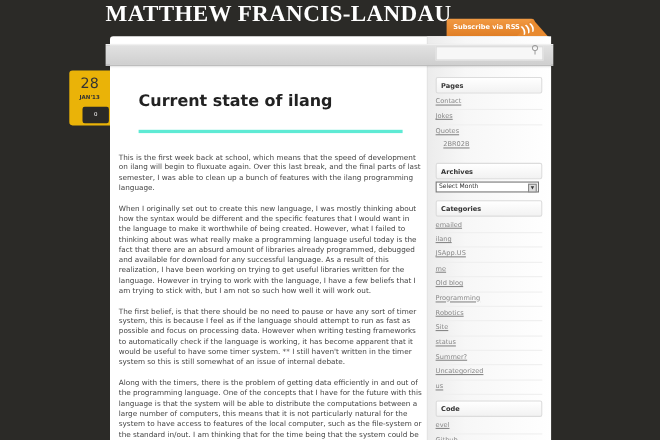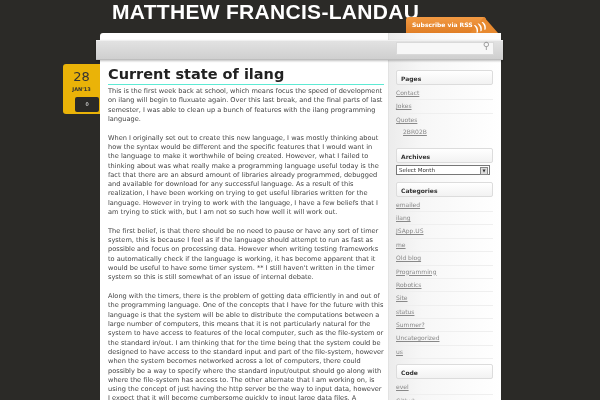--- a/index.html
+++ b/index.html
@@ -3,22 +3,22 @@
 <meta charset="utf-8">
 <style>
   html, body { margin:0; padding:0; }
   body {
     width:600px; height:400px; overflow:hidden;
     background:#2b2a27;
     font-family:"DejaVu Sans","Liberation Sans",sans-serif;
     position:relative;
   }
   .site-title {
-    position:absolute; left:112px; top:0px;
-    color:#ffffff; font-family:Liberation Sans, sans-serif;
+    position:absolute; left:96px; top:0px;
+    color:#ffffff; font-family:Liberation Serif, serif;
     font-weight:bold; font-size:21px; letter-spacing:0.3px;
     line-height:24px; margin:0; white-space:nowrap;
   }
   .rss {
     position:absolute; left:406px; top:17px; width:80px; height:16px;
     background:linear-gradient(#f29a43,#e07e25);
     border-radius:3px 3px 0 0;
     color:#fff; font-size:6px; font-weight:bold;
     line-height:16px; padding-left:6px; box-sizing:border-box;
   }
@@ -61,22 +61,22 @@
   .date-mon { position:absolute; left:0; top:22px; width:37px; text-align:center; font-size:5px; color:#333; font-weight:bold; }
   .comment-count {
     position:absolute; left:75px; top:97px; width:24px; height:15px;
     background:#2b2a27; color:#fff; border-radius:2px;
     font-size:5px; text-align:center; line-height:15px;
   }
   .post {
     position:absolute; left:108px; top:64px; width:276px;
   }
   .post-title {
-    font-size:14.5px; font-weight:bold; color:#222; margin:0; line-height:20px;
-    border-bottom:1px solid #5eead4; padding-bottom:0px;
+    font-size:14.5px; font-weight:bold; color:#222; margin:18px; line-height:20px;
+    border-bottom:3px solid #5eead4; padding-bottom:16px;
   }
   .post-body p {
     font-size:6.6px; line-height:9.3px; color:#444; margin:2px 0 9.5px 0;
   }
   .sidebar {
     position:absolute; left:396px; top:70px; width:97px;
   }
   .widget-title {
     height:15px; background:linear-gradient(#fff,#f2f2f2);
     border:1px solid #dcdcdc; border-radius:2px;
@@ -118,21 +118,21 @@
 
 <div class="date-box">
   <div class="date-day">28</div>
   <div class="date-mon">JAN'13</div>
 </div>
 <div class="comment-count">0</div>
 
 <div class="post">
   <h2 class="post-title">Current state of ilang</h2>
   <div class="post-body">
-    <p>This is the first week back at school, which means focus the speed of development on ilang will begin to fluxuate again. Over this last break, and the final parts of last semester, I was able to clean up a bunch of features with the ilang programming language.</p>
+    <p>This is the first week back at school, which means that the speed of development on ilang will begin to fluxuate again. Over this last break, and the final parts of last semester, I was able to clean up a bunch of features with the ilang programming language.</p>
     <p>When I originally set out to create this new language, I was mostly thinking about how the syntax would be different and the specific features that I would want in the language to make it worthwhile of being created. However, what I failed to thinking about was what really make a programming language useful today is the fact that there are an absurd amount of libraries already programmed, debugged and available for download for any successful language. As a result of this realization, I have been working on trying to get useful libraries written for the language. However in trying to work with the language, I have a few beliefs that I am trying to stick with, but I am not so such how well it will work out.</p>
     <p>The first belief, is that there should be no need to pause or have any sort of timer system, this is because I feel as if the language should attempt to run as fast as possible and focus on processing data. However when writing testing frameworks to automatically check if the language is working, it has become apparent that it would be useful to have some timer system. ** I still haven't written in the timer system so this is still somewhat of an issue of internal debate.</p>
     <p>Along with the timers, there is the problem of getting data efficiently in and out of the programming language. One of the concepts that I have for the future with this language is that the system will be able to distribute the computations between a large number of computers, this means that it is not particularly natural for the system to have access to features of the local computer, such as the file-system or the standard in/out. I am thinking that for the time being that the system could be designed to have access to the standard input and part of the file-system, however when the system becomes networked across a lot of computers, there could possibly be a way to specify where the standard input/output should go along with where the file-system has access to. The other alternate that I am working on, is using the concept of just having the http server be the way to input data, however I expect that it will become cumbersome quickly to input large data files. A possible compromise is to use the parameters to support some way to map specific files or folders to names that can be access from inside the program.</p>
 
   </div>
 </div>
 
 <div class="sidebar">
   <div class="widget-title">Pages</div>
   <a class="w-link">Contact</a>

